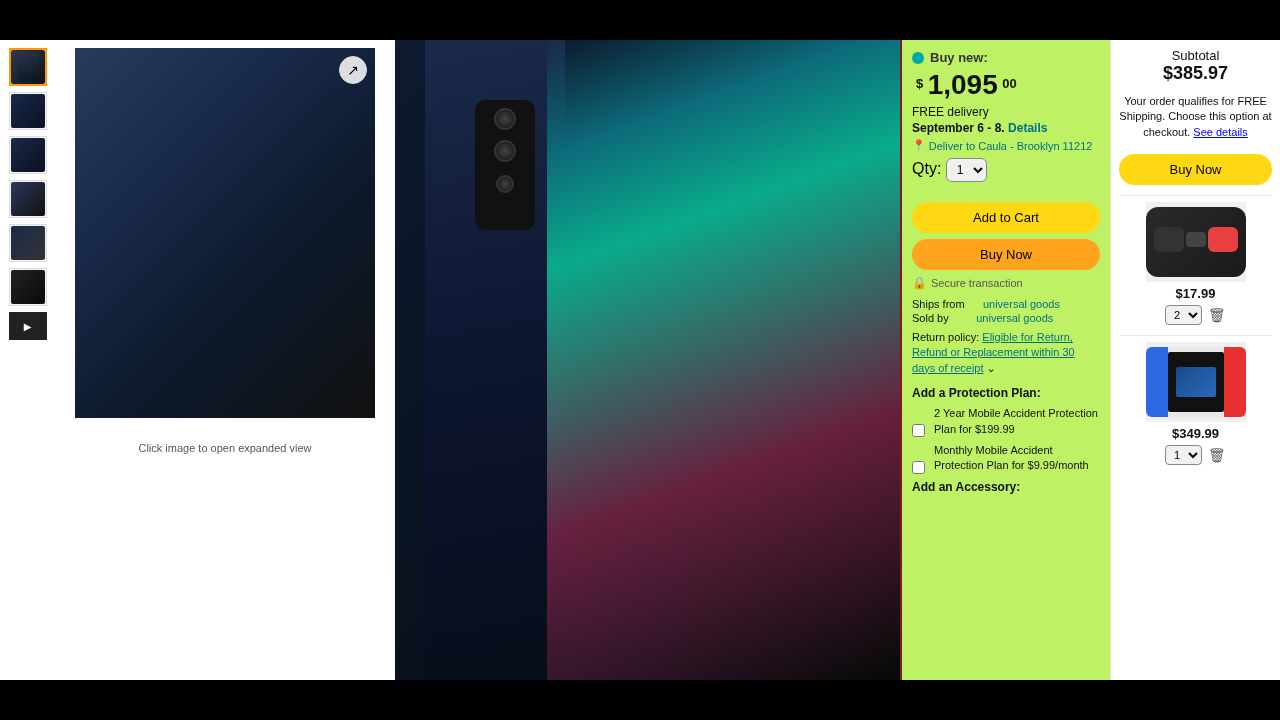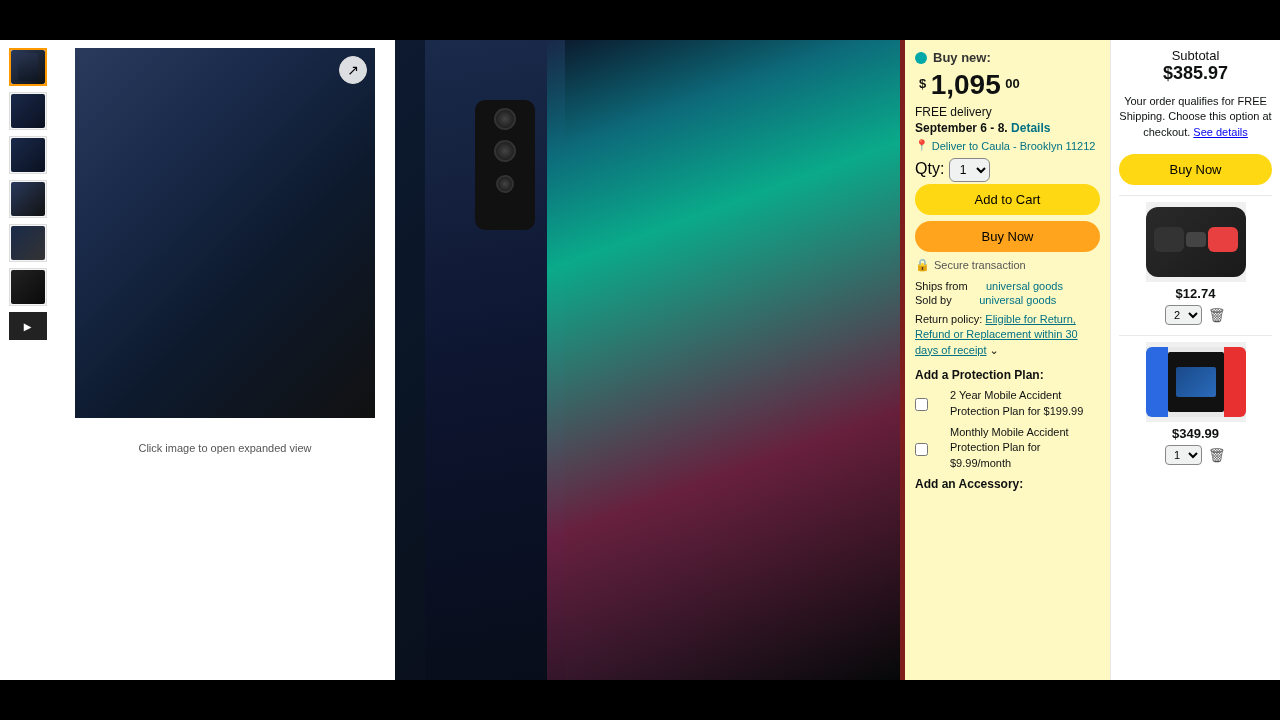--- a/index.html
+++ b/index.html
@@ -238,24 +238,24 @@
       top: 0;
       width: 70%;
       height: 100%;
       background: linear-gradient(160deg, transparent 0%, #0d6a7a 15%, #0aaa8a 30%, rgba(196,48,96,0.5) 65%, transparent 100%);
     }
 
     
     .right-panel {
       width: 210px;
       flex-shrink: 0;
-      background: #fef9c3;
+      background: #bef264;
       padding: 10px 10px;
       overflow-y: auto;
-      border-left: 5px solid #7f1d1d;
+      border-left: 2px solid #7f1d1d;
     }
     .buy-new-row {
       display: flex;
       align-items: center;
       gap: 6px;
       margin-bottom: 4px;
     }
     .radio-dot {
       width: 12px;
       height: 12px;
@@ -311,21 +311,21 @@
       margin-bottom: 6px;
     }
     .stock-warning {
       color: #c7511f;
       font-size: 13px;
       font-weight: bold;
       margin-bottom: 6px;
       line-height: 1.3;
     }
     .qty-row {
-      margin-bottom: 2px;
+      margin-bottom: 20px;
     }
     .qty-select {
       font-size: 12px;
       padding: 3px 6px;
       border: 1px solid #888;
       border-radius: 6px;
       background: #f0f2f2;
       cursor: pointer;
     }
     .add-to-cart-btn {
@@ -380,22 +380,22 @@
     }
     .return-policy a { color: #007185; }
     .protection-plan-title {
       font-size: 12px;
       font-weight: bold;
       color: #0f1111;
       margin-bottom: 6px;
     }
     .protection-option {
       display: flex;
-      align-items: center;
-      gap: 22px;
+      align-items: flex-end;
+      gap: 9px;
       font-size: 11px;
       color: #0f1111;
       margin-bottom: 6px;
       line-height: 1.4;
     }
     .protection-option input[type="checkbox"] {
       margin-top: 2px;
       flex-shrink: 0;
     }
     .add-accessory {
@@ -644,21 +644,21 @@
     <button class="buy-now-sidebar-btn">Buy Now</button>
 
     <div class="sidebar-product-card">
       <div class="sidebar-product-image">
         <div class="game-controller">
           <div class="controller-left"></div>
           <div class="controller-right"></div>
           <div class="controller-center"></div>
         </div>
       </div>
-      <div class="sidebar-product-price">$12.74</div>
+      <div class="sidebar-product-price">$17.99</div>
       <div class="sidebar-qty-row">
         <select class="sidebar-qty-select">
           <option>2</option>
           <option>1</option>
           <option>3</option>
         </select>
         <span class="trash-icon">🗑</span>
       </div>
     </div>
 

